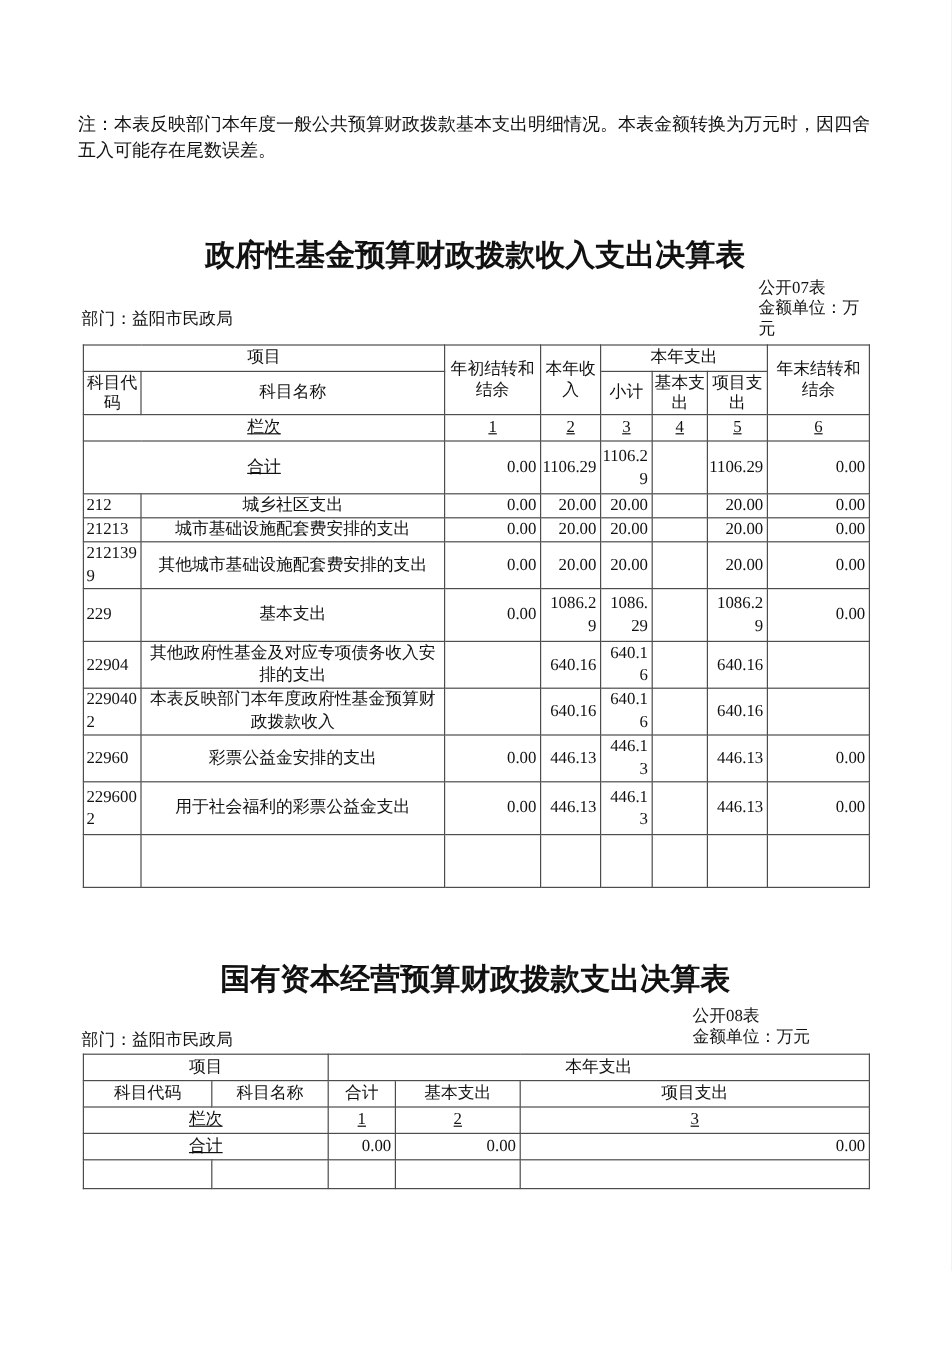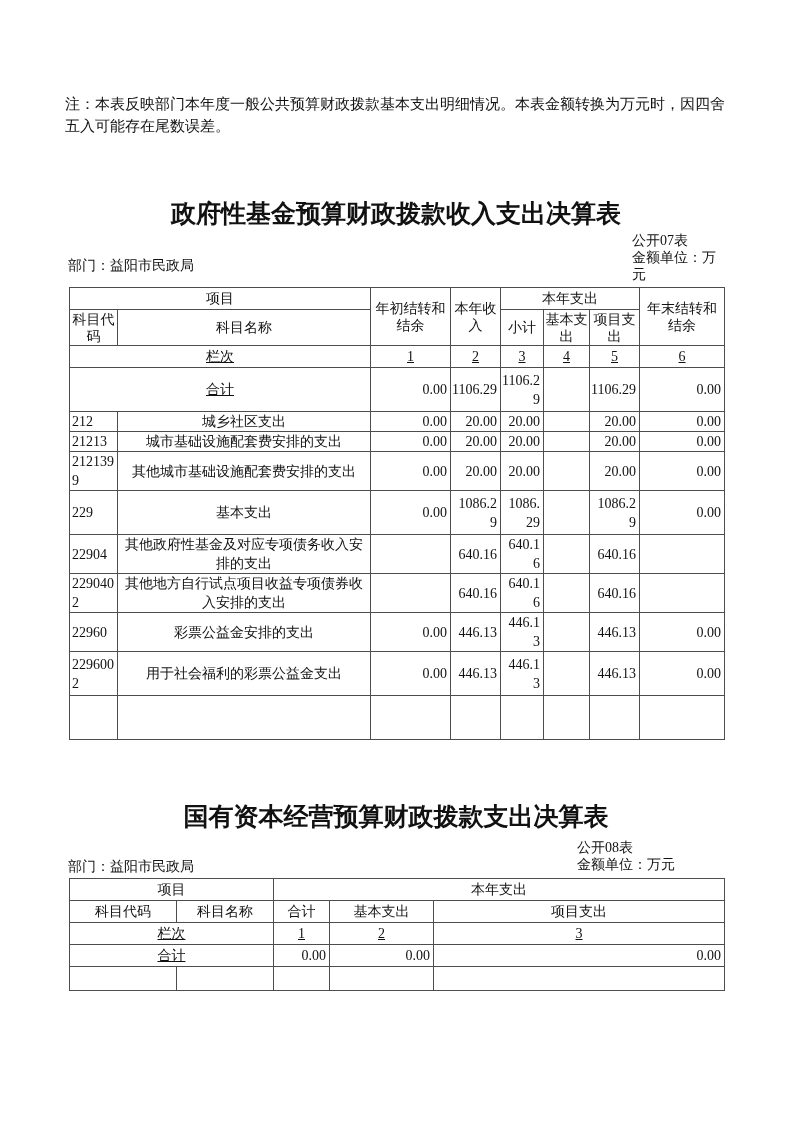--- a/index.html
+++ b/index.html
@@ -147,21 +147,21 @@
       <td class="name">其他政府性基金及对应专项债务收入安排的支出</td>
       <td class="num"></td>
       <td class="num">640.16</td>
       <td class="num">640.16</td>
       <td class="num"></td>
       <td class="num">640.16</td>
       <td class="num"></td>
     </tr>
     <tr>
       <td class="code">2290402</td>
-      <td class="name">其他地方自行试点项目收益专项债券收入安排的支出</td>
+      <td class="name">本表反映部门本年度政府性基金预算财政拨款收入</td>
       <td class="num"></td>
       <td class="num">640.16</td>
       <td class="num">640.16</td>
       <td class="num"></td>
       <td class="num">640.16</td>
       <td class="num"></td>
     </tr>
     <tr class="h36">
       <td class="code">22960</td>
       <td class="name">彩票公益金安排的支出</td>

